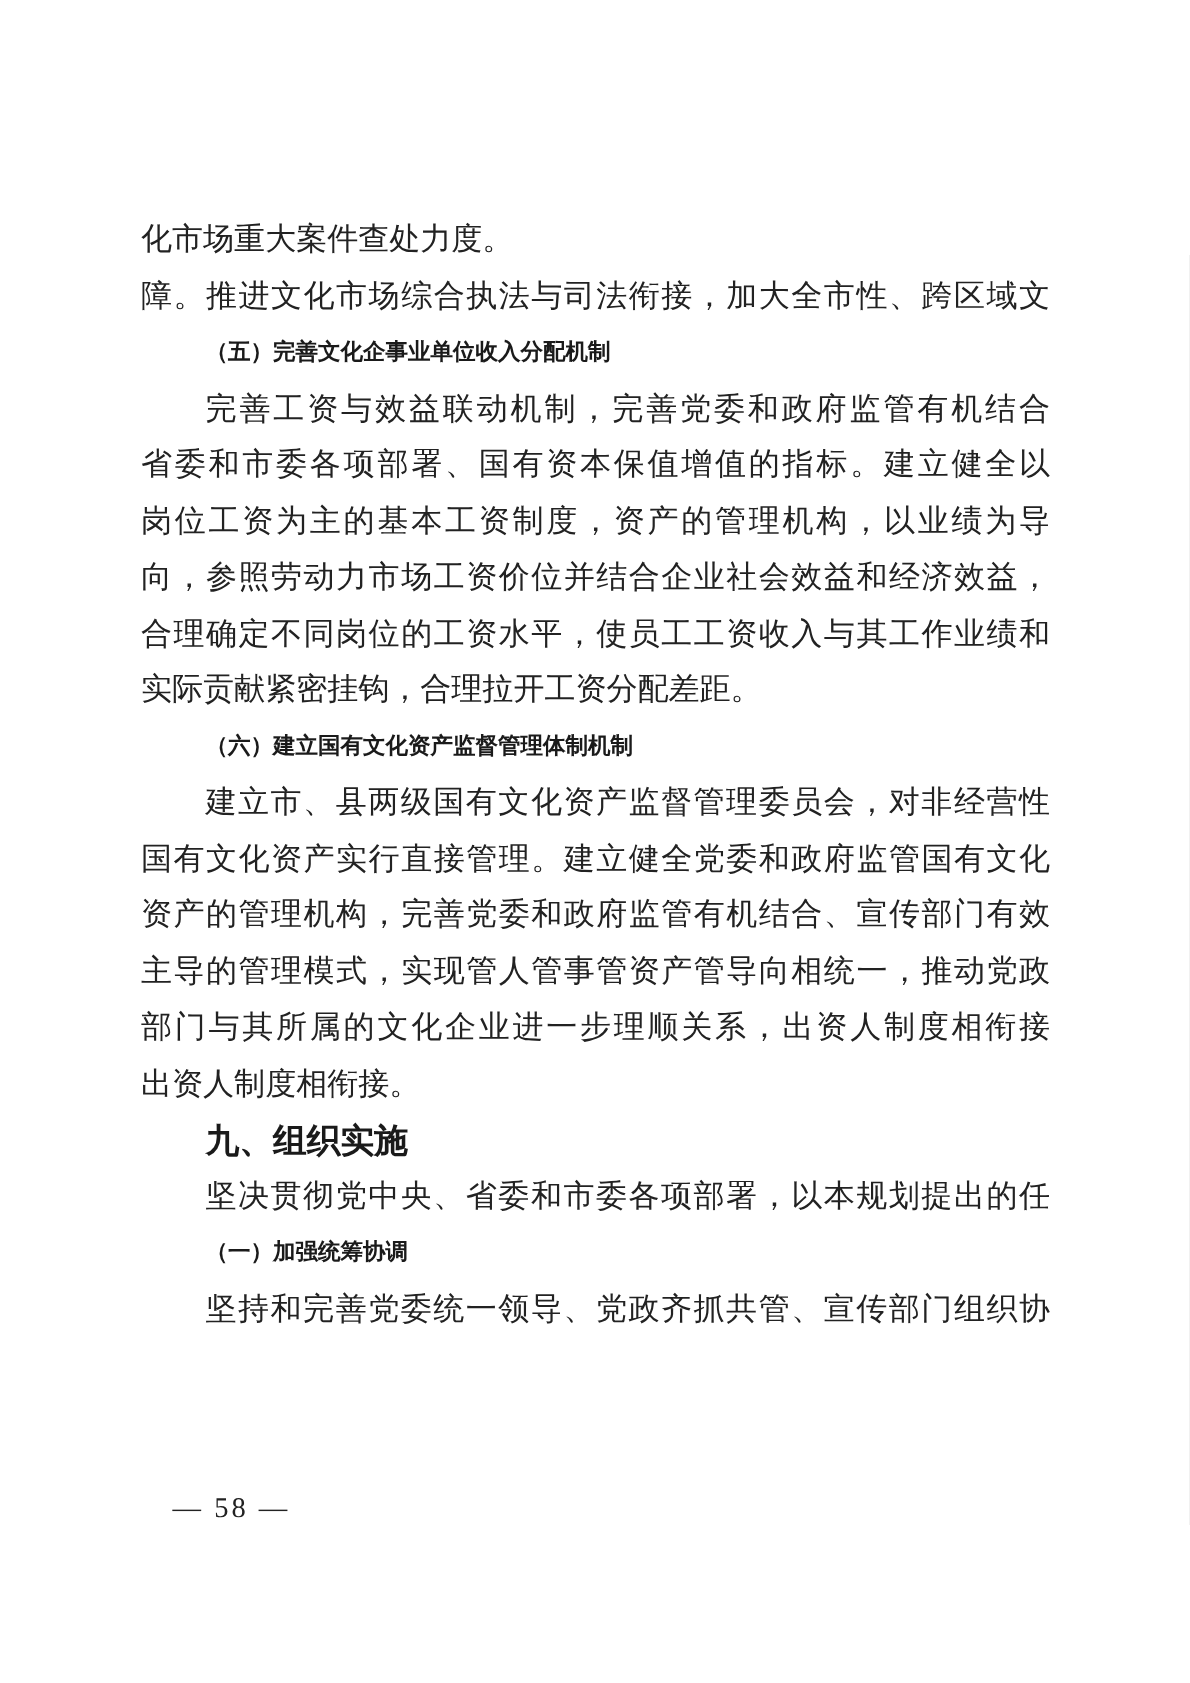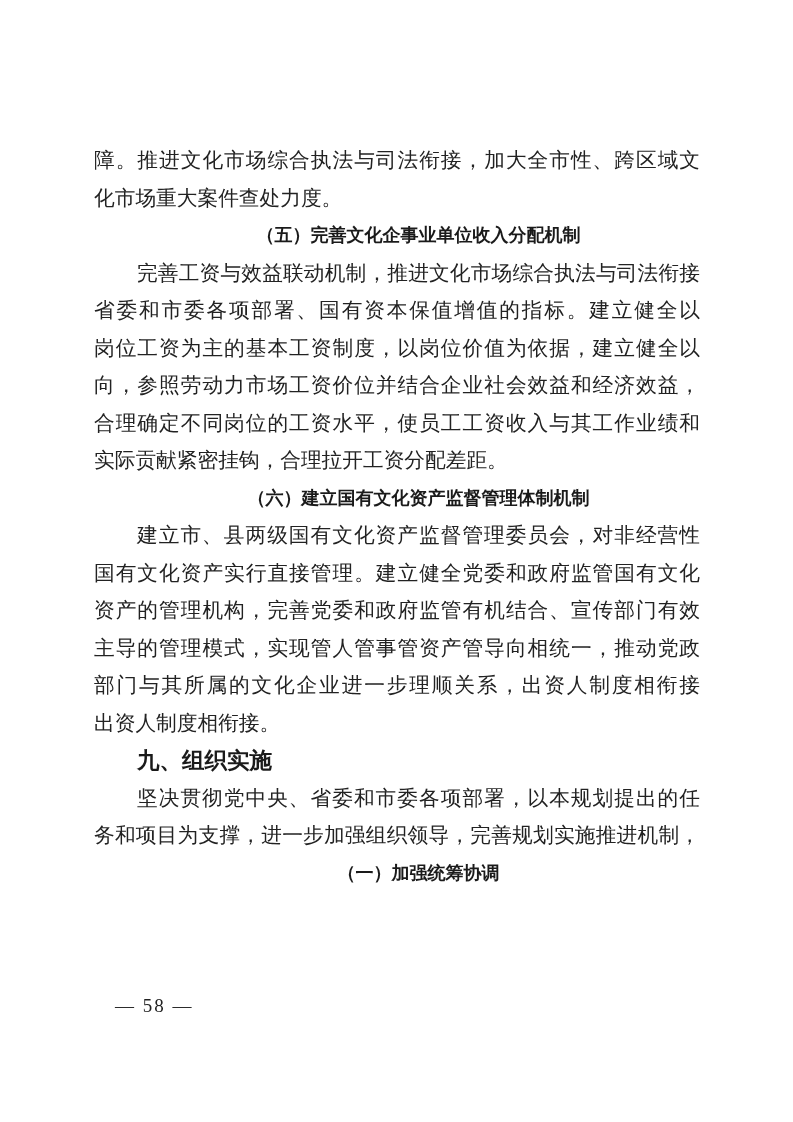--- a/index.html
+++ b/index.html
@@ -34,24 +34,23 @@
   .line.fill {
     white-space: normal;
     text-align: justify;
     text-align-last: justify;
   }
   .line.indent {
     padding-left: 43px;
   }
   .line.kaihead {
     font-weight: bold;
-    font-size: 18px;
+    font-size: 15px;
     color: #1a1a1a;
-    font-family: Liberation Sans, sans-serif;
-    text-align: center;
+    font-family: Liberation Mono, monospace;
   }
   .line.heihead {
     font-weight: bold;
     font-size: 22.5px;
     color: #1a1a1a;
     font-family: "Liberation Sans", sans-serif;
   }
   .footer {
     position: absolute;
     left: 115px;
@@ -60,35 +59,35 @@
     font-size: 19px;
     color: #222222;
     letter-spacing: 2px;
   }
 </style>
 </head>
 <body>
 
 <div class="page">
   <div class="textblock">
+      <div class="line body">化市场重大案件查处力度。</div>
       <div class="line body fill">障。推进文化市场综合执法与司法衔接，加大全市性、跨区域文</div>
-      <div class="line body">化市场重大案件查处力度。</div>
       <div class="line kaihead indent">（五）完善文化企事业单位收入分配机制</div>
-      <div class="line body indent fill">完善工资与效益联动机制，推进文化市场综合执法与司法衔接</div>
+      <div class="line body indent fill">完善工资与效益联动机制，完善党委和政府监管有机结合</div>
       <div class="line body fill">省委和市委各项部署、国有资本保值增值的指标。建立健全以</div>
-      <div class="line body fill">岗位工资为主的基本工资制度，以岗位价值为依据，建立健全以</div>
+      <div class="line body fill">岗位工资为主的基本工资制度，资产的管理机构，以业绩为导</div>
       <div class="line body fill">向，参照劳动力市场工资价位并结合企业社会效益和经济效益，</div>
       <div class="line body fill">合理确定不同岗位的工资水平，使员工工资收入与其工作业绩和</div>
       <div class="line body">实际贡献紧密挂钩，合理拉开工资分配差距。</div>
       <div class="line kaihead indent">（六）建立国有文化资产监督管理体制机制</div>
       <div class="line body indent fill">建立市、县两级国有文化资产监督管理委员会，对非经营性</div>
       <div class="line body fill">国有文化资产实行直接管理。建立健全党委和政府监管国有文化</div>
       <div class="line body fill">资产的管理机构，完善党委和政府监管有机结合、宣传部门有效</div>
       <div class="line body fill">主导的管理模式，实现管人管事管资产管导向相统一，推动党政</div>
       <div class="line body fill">部门与其所属的文化企业进一步理顺关系，出资人制度相衔接</div>
       <div class="line body">出资人制度相衔接。</div>
       <div class="line heihead indent">九、组织实施</div>
       <div class="line body indent fill">坚决贯彻党中央、省委和市委各项部署，以本规划提出的任</div>
-      <div class="line body fill">务和项目为支撑，进一步加强组织领导，完善规划实施推进机制，</div>
       <div class="line kaihead indent">（一）加强统筹协调</div>
+      <div class="line body indent fill">坚持和完善党委统一领导、党政齐抓共管、宣传部门组织协</div>
     </div>
   <div class="footer">— 58 —</div>
 </div>
 
 </body></html>

